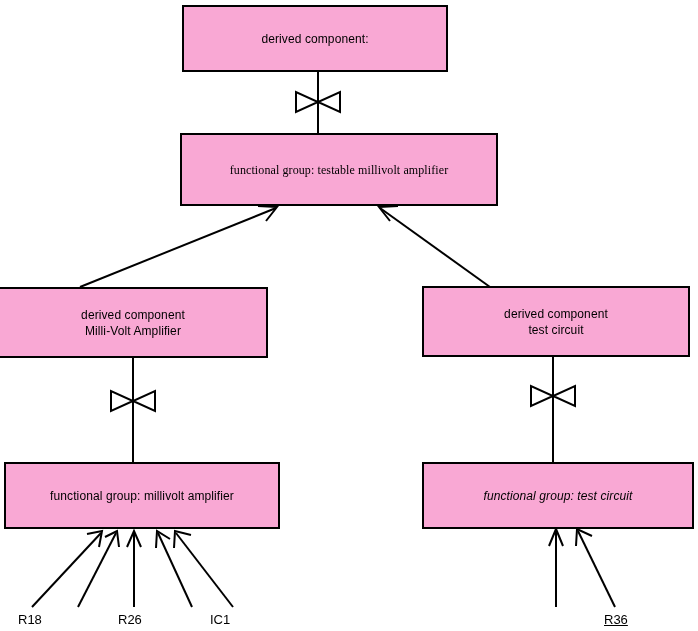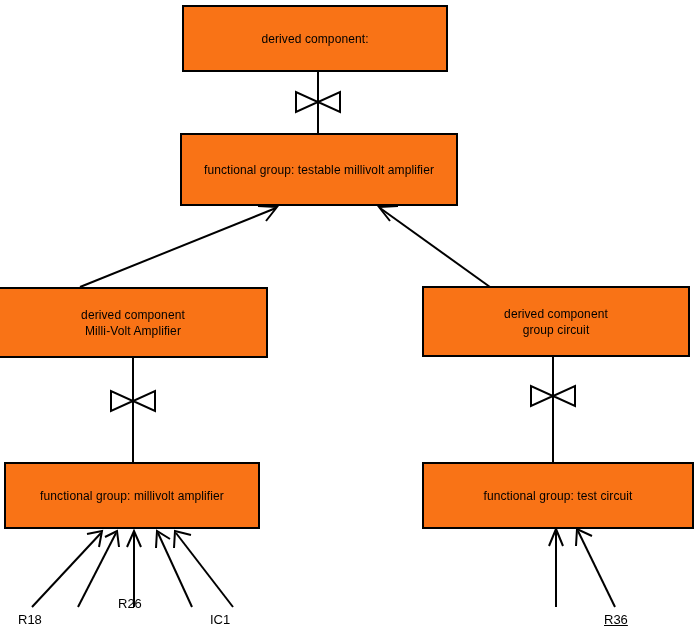--- a/index.html
+++ b/index.html
@@ -15,21 +15,21 @@
     position: relative;
     width: 698px;
     height: 631px;
     background: #ffffff;
     overflow: hidden;
   }
   .node-box {
     position: absolute;
     box-sizing: border-box;
     border: 2px solid #000000;
-    background: #f97316;
+    background: #f9a8d4;
     display: flex;
     align-items: center;
     justify-content: center;
     z-index: 3;
   }
   .node-text {
     font-size: 12px;
     line-height: 16px;
     white-space: pre;
     letter-spacing: 0.1px;
@@ -124,42 +124,42 @@
     <g>
       <line x1="615" y1="607" x2="578" y2="531" stroke="#000" stroke-width="2"></line>
       <polyline points="576,546 577,529 592,536" fill="none" stroke="#000" stroke-width="2"></polyline>
     </g>
   </svg>
 
   <div class="node-box" style="left:182px; top:5px; width:266px; height:67px;">
     <div class="node-text centered"><span>derived component:</span><br></div>
   </div>
 
-  <div class="node-box" style="left:180px; top:133px; width:278px; height:73px;">
+  <div class="node-box" style="left:180px; top:133px; width:318px; height:73px;font-family:Liberation Serif, serif;">
     <div class="node-text centered"><span>functional group: testable millivolt amplifier</span></div>
   </div>
 
   <div class="node-box" style="left:-2px; top:287px; width:270px; height:71px;">
     <div class="node-text leftal"><span>derived component</span><br><span>Milli-Volt Amplifier</span></div>
   </div>
 
   <div class="node-box" style="left:422px; top:286px; width:268px; height:71px;">
-    <div class="node-text leftal"><span>derived component</span><br><span>group circuit</span></div>
+    <div class="node-text leftal"><span>derived component</span><br><span>test circuit</span></div>
   </div>
 
-  <div class="node-box" style="left:4px; top:462px; width:256px; height:67px;">
+  <div class="node-box" style="left:4px; top:462px; width:276px; height:67px;">
     <div class="node-text centered"><span>functional group: millivolt amplifier</span></div>
   </div>
 
-  <div class="node-box" style="left:422px; top:462px; width:272px; height:67px;">
+  <div class="node-box" style="left:422px; top:462px; width:272px; height:67px;font-style:italic;">
     <div class="node-text centered"><span>functional group: test circuit</span></div>
   </div>
 
   <div class="leaf-label" style="left:18px; top:612px;">R18</div>
   <div class="leaf-label" style="left:64px; top:644px;">R30</div>
-  <div class="leaf-label" style="left:118px; top:596px;">R26</div>
+  <div class="leaf-label" style="left:118px; top:612px;">R26</div>
   <div class="leaf-label" style="left:168px; top:636px;">R22</div>
   <div class="leaf-label" style="left:210px; top:612px;text-align:center;">IC1</div>
 
   <div class="leaf-label" style="left:540px; top:632px;">TR1</div>
   <div class="leaf-label" style="left:604px; top:612px;text-decoration:underline;">R36</div>
 
 </div>
 
 </body></html>

